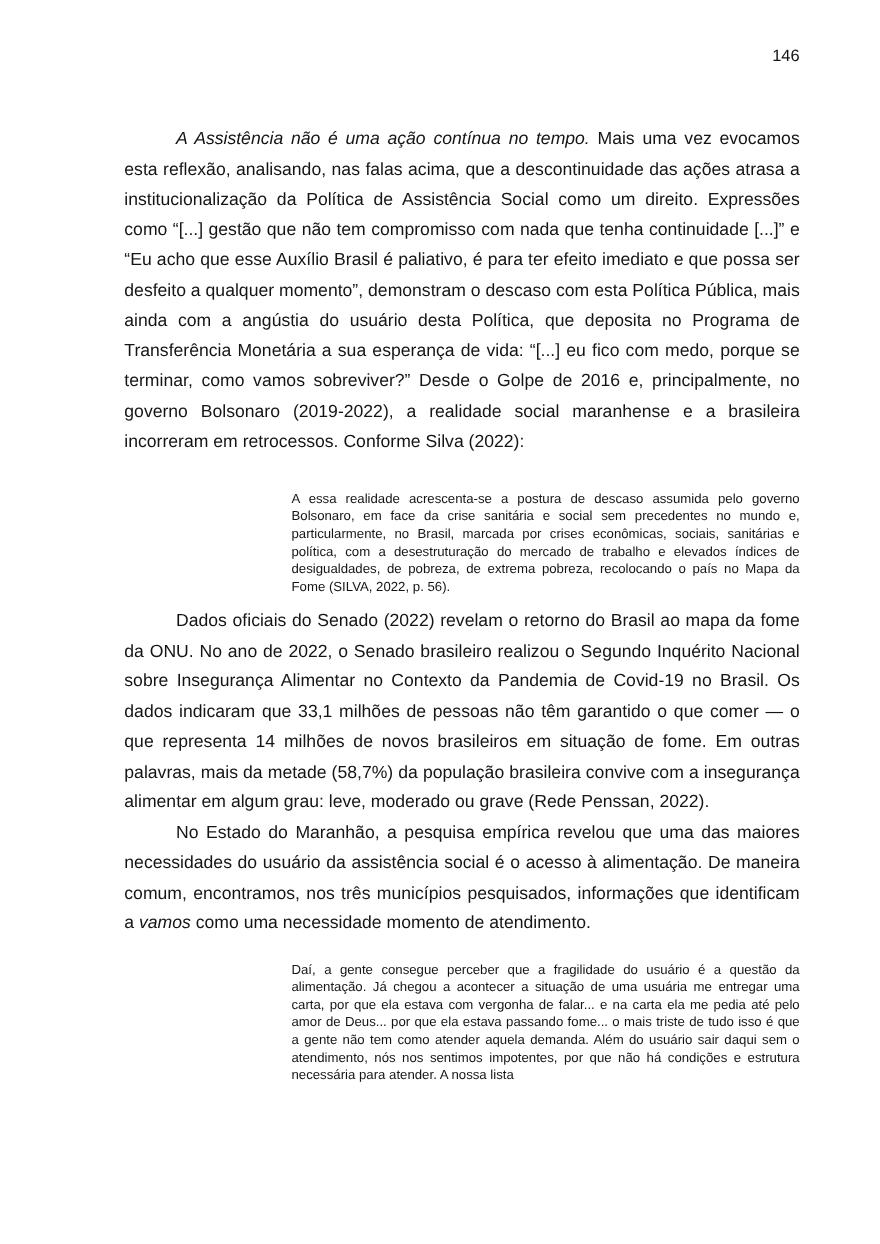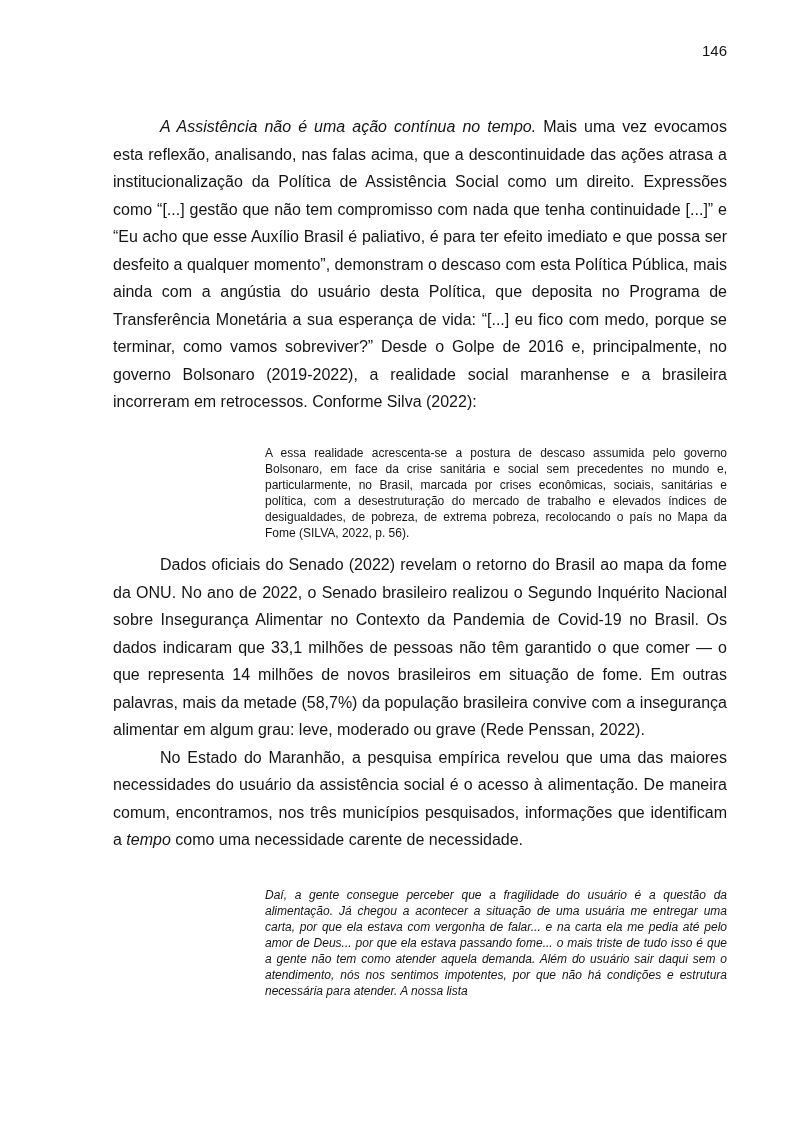--- a/index.html
+++ b/index.html
@@ -41,38 +41,37 @@
   .blockquote {
     margin: 29px 0 0 152px;
     font-size: 12px;
     line-height: 16px;
     text-align: justify;
   }
   .blockquote.first {
     margin-bottom: 10.5px;
   }
   .blockquote.speech {
-    margin-top: 33px;
-    font-style: italic;
+    margin-top: 19px;
   }
   em { }
 </style>
 </head>
 <body>
 
 <div class="page">
 
   <div class="page-number">146</div>
 
   <div class="content">
 
     <p class="body-par indent"><em>A Assistência não é uma ação contínua no tempo.</em><span> Mais uma vez evocamos esta reflexão, analisando, nas falas acima, que a descontinuidade das ações atrasa a institucionalização da Política de Assistência Social como um direito. Expressões como “[...] gestão que não tem compromisso com nada que tenha continuidade [...]” e “Eu acho que esse Auxílio Brasil é paliativo, é para ter efeito imediato e que possa ser desfeito a qualquer momento”, demonstram o descaso com esta Política Pública, mais ainda com a angústia do usuário desta Política, que deposita no Programa de Transferência Monetária a sua esperança de vida: “[...] eu fico com medo, porque se terminar, como vamos sobreviver?” Desde o Golpe de 2016 e, principalmente, no governo Bolsonaro (2019-2022), a realidade social maranhense e a brasileira incorreram em retrocessos. Conforme Silva (2022):</span></p>
 
     <div class="blockquote first">A essa realidade acrescenta-se a postura de descaso assumida pelo governo Bolsonaro, em face da crise sanitária e social sem precedentes no mundo e, particularmente, no Brasil, marcada por crises econômicas, sociais, sanitárias e política, com a desestruturação do mercado de trabalho e elevados índices de desigualdades, de pobreza, de extrema pobreza, recolocando o país no Mapa da Fome (SILVA, 2022, p. 56).</div>
 
     <p class="body-par indent">Dados oficiais do Senado (2022) revelam o retorno do Brasil ao mapa da fome da ONU. No ano de 2022, o Senado brasileiro realizou o Segundo Inquérito Nacional sobre Insegurança Alimentar no Contexto da Pandemia de Covid-19 no Brasil. Os dados indicaram que 33,1 milhões de pessoas não têm garantido o que comer — o que representa 14 milhões de novos brasileiros em situação de fome. Em outras palavras, mais da metade (58,7%) da população brasileira convive com a insegurança alimentar em algum grau: leve, moderado ou grave (Rede Penssan, 2022).</p>
 
-    <p class="body-par indent"><span>No Estado do Maranhão, a pesquisa empírica revelou que uma das maiores necessidades do usuário da assistência social é o acesso à alimentação. De maneira comum, encontramos, nos três municípios pesquisados, informações que identificam a </span><em>tempo</em><span> como uma necessidade carente de necessidade.</span></p>
+    <p class="body-par indent"><span>No Estado do Maranhão, a pesquisa empírica revelou que uma das maiores necessidades do usuário da assistência social é o acesso à alimentação. De maneira comum, encontramos, nos três municípios pesquisados, informações que identificam a </span><em>vamos</em><span> como uma necessidade momento de atendimento.</span></p>
 
     <div class="blockquote speech">Daí, a gente consegue perceber que a fragilidade do usuário é a questão da alimentação. Já chegou a acontecer a situação de uma usuária me entregar uma carta, por que ela estava com vergonha de falar... e na carta ela me pedia até pelo amor de Deus... por que ela estava passando fome... o mais triste de tudo isso é que a gente não tem como atender aquela demanda. Além do usuário sair daqui sem o atendimento, nós nos sentimos impotentes, por que não há condições e estrutura necessária para atender. A nossa lista</div>
 
   </div>
 </div>
 
 </body></html>

